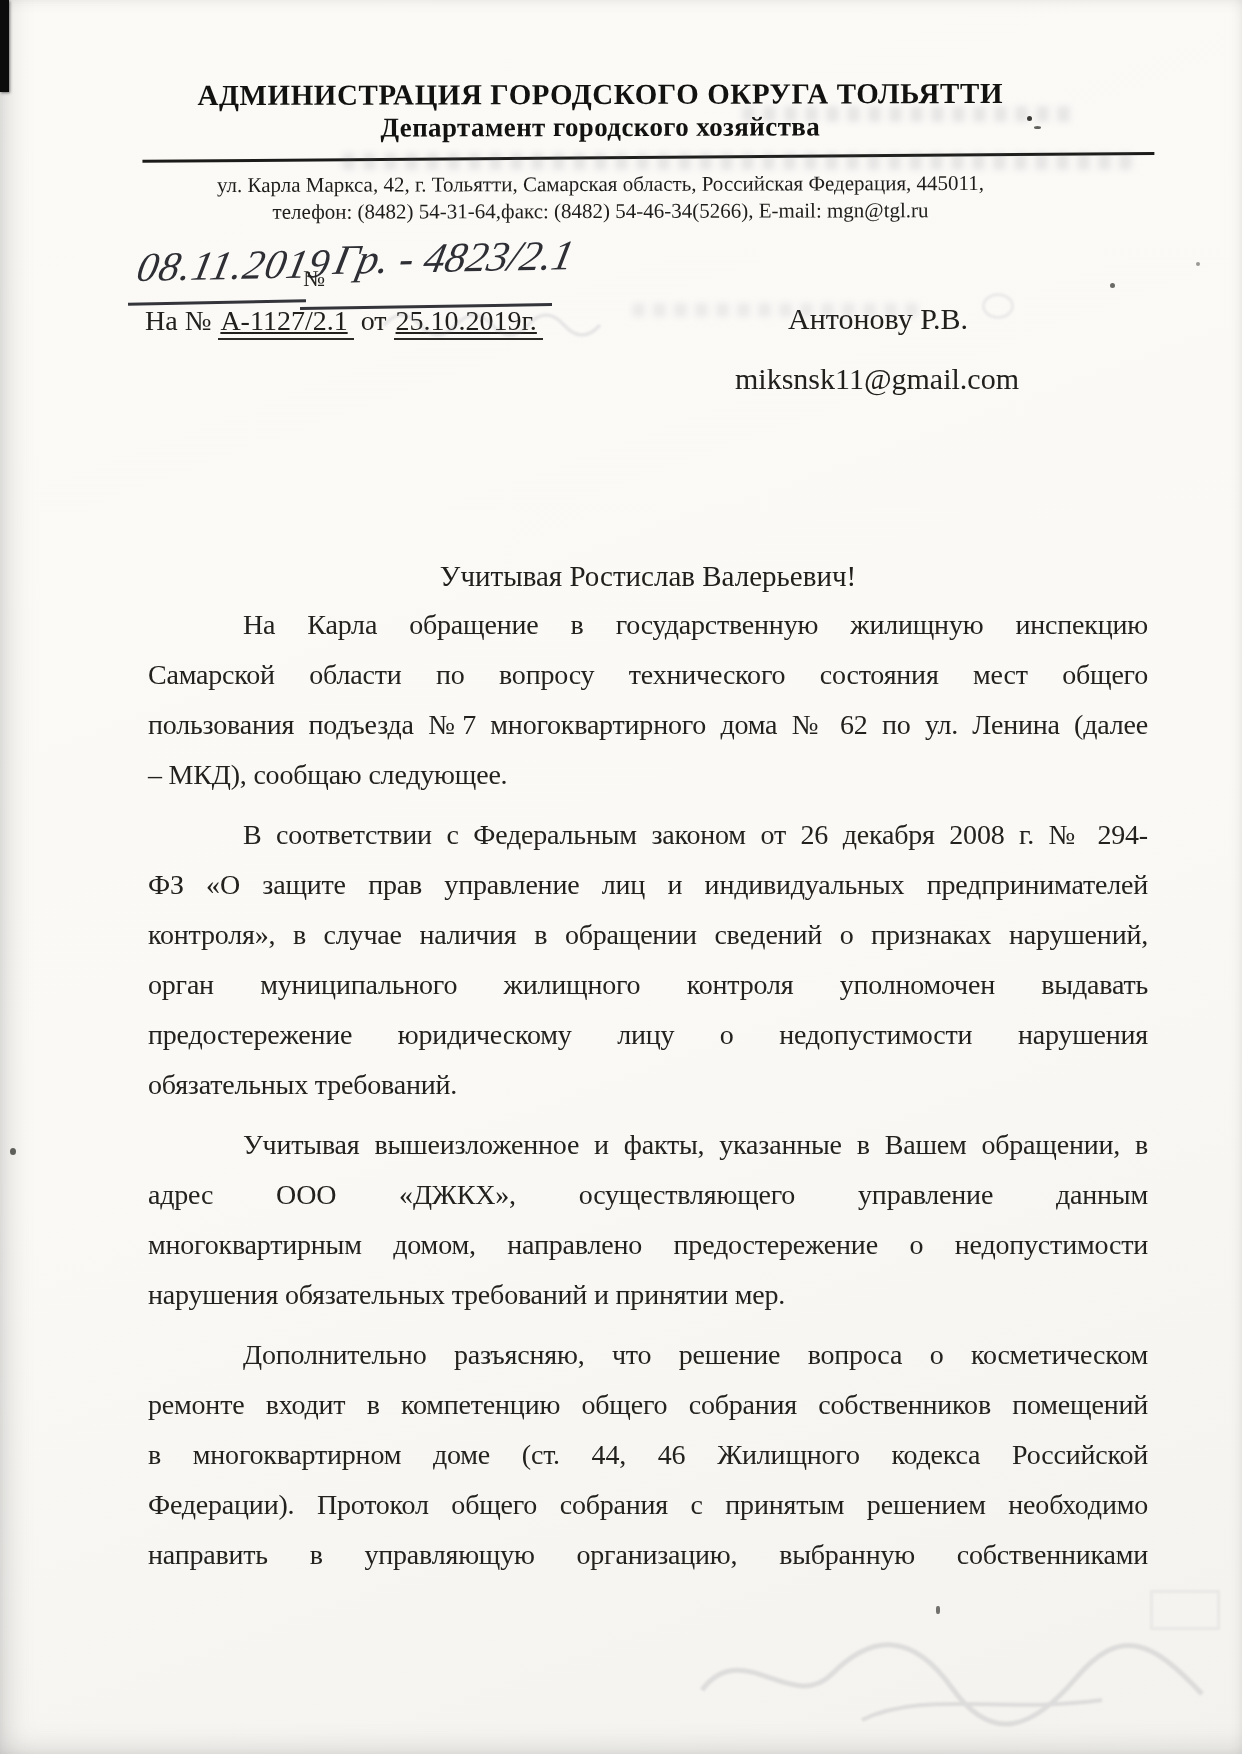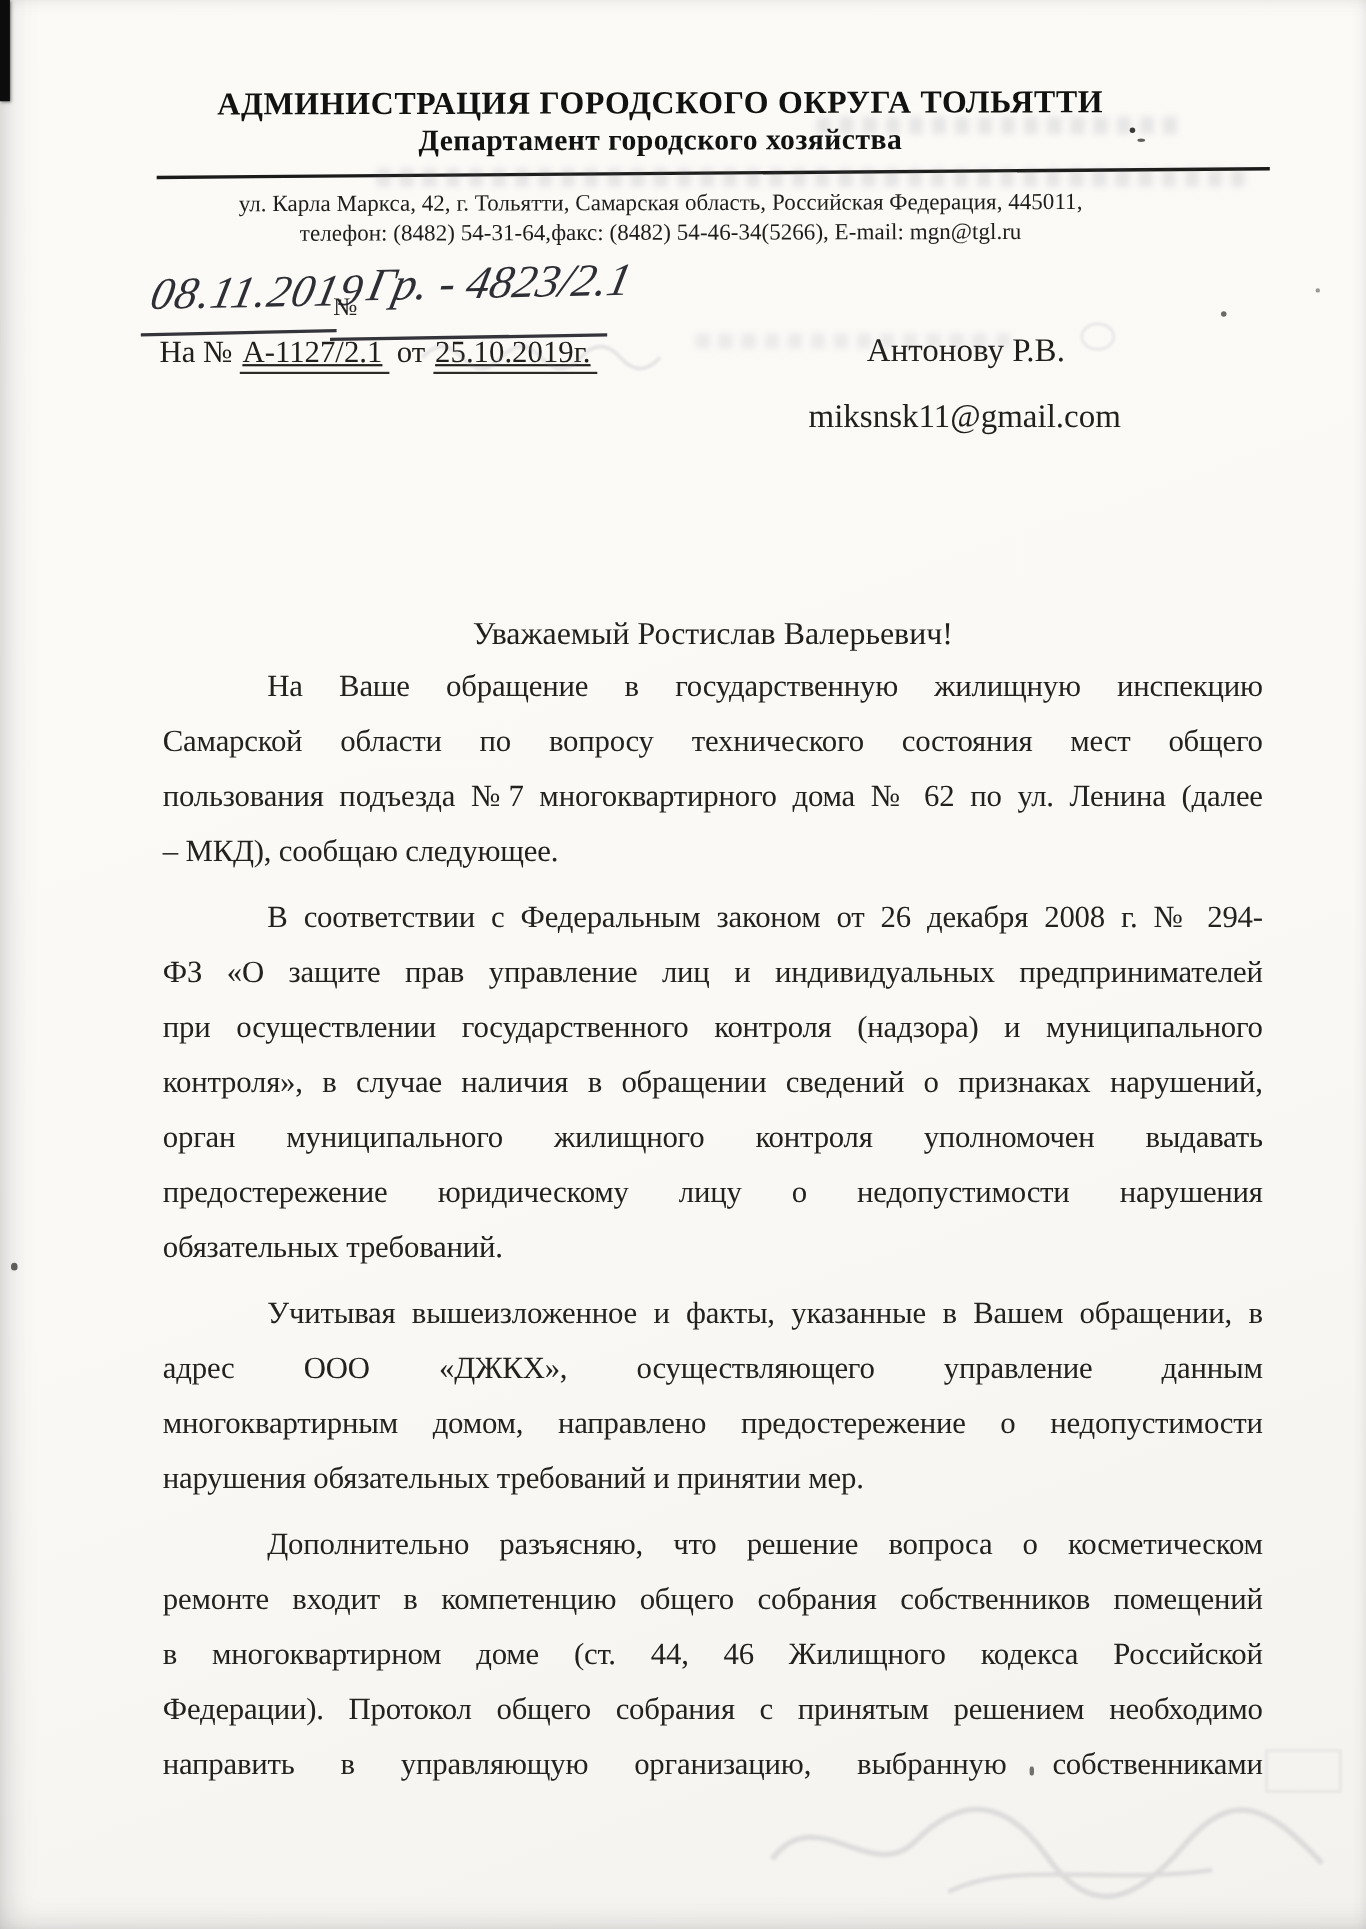--- a/index.html
+++ b/index.html
@@ -82,32 +82,31 @@
 
   <div class="ref-line"><span>На №</span>
     <span class="uline">А-1127/2.1</span>
     <span>от</span>
     <span class="uline">25.10.2019г.</span>
   </div>
 
   <div class="addressee">Антонову Р.В.</div>
   <div class="addr-email">miksnsk11@gmail.com</div>
 
-  <div class="salutation">Уважаемый Ростислав Валерьевич!</div>
+  <div class="salutation">Учитывая Ростислав Валерьевич!</div>
   <div class="body-col" id="paragraphs">
       <div class="paragraph">
-        <div class="line just indent">На Ваше обращение в государственную жилищную инспекцию</div>
+        <div class="line just indent">На Карла обращение в государственную жилищную инспекцию</div>
         <div class="line just">Самарской области по вопросу технического состояния мест общего</div>
         <div class="line just">пользования подъезда №7 многоквартирного дома № 62 по ул. Ленина (далее</div>
         <div class="line">– МКД), сообщаю следующее.</div>
       </div>
       <div class="paragraph">
         <div class="line just indent">В соответствии с Федеральным законом  от  26 декабря 2008 г. № 294-</div>
         <div class="line just">ФЗ «О защите прав управление лиц и индивидуальных предпринимателей</div>
-        <div class="line just">при осуществлении государственного контроля (надзора) и муниципального</div>
         <div class="line just">контроля», в случае наличия в обращении сведений о признаках нарушений,</div>
         <div class="line just">орган муниципального жилищного контроля уполномочен выдавать</div>
         <div class="line just">предостережение юридическому лицу о недопустимости нарушения</div>
         <div class="line">обязательных требований.</div>
       </div>
       <div class="paragraph">
         <div class="line just indent">Учитывая вышеизложенное и факты, указанные в Вашем обращении, в</div>
         <div class="line just">адрес ООО «ДЖКХ», осуществляющего управление данным</div>
         <div class="line just">многоквартирным домом, направлено предостережение о недопустимости</div>
         <div class="line">нарушения обязательных требований и принятии мер.</div>

